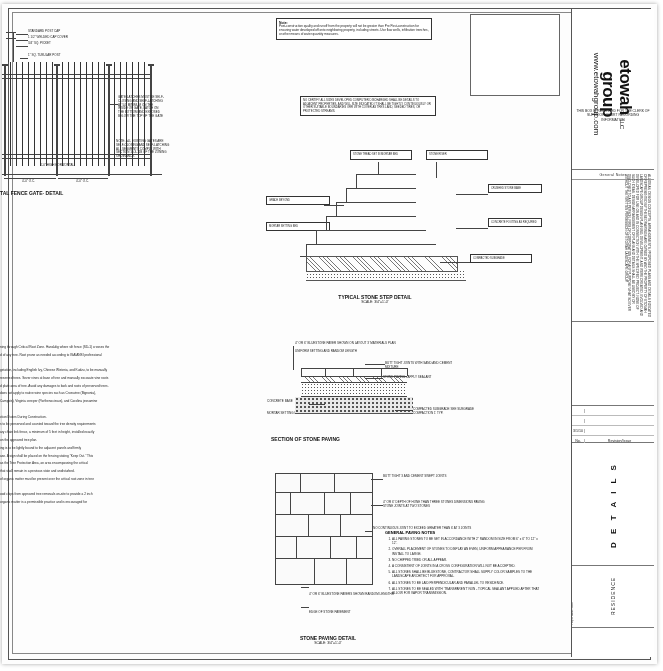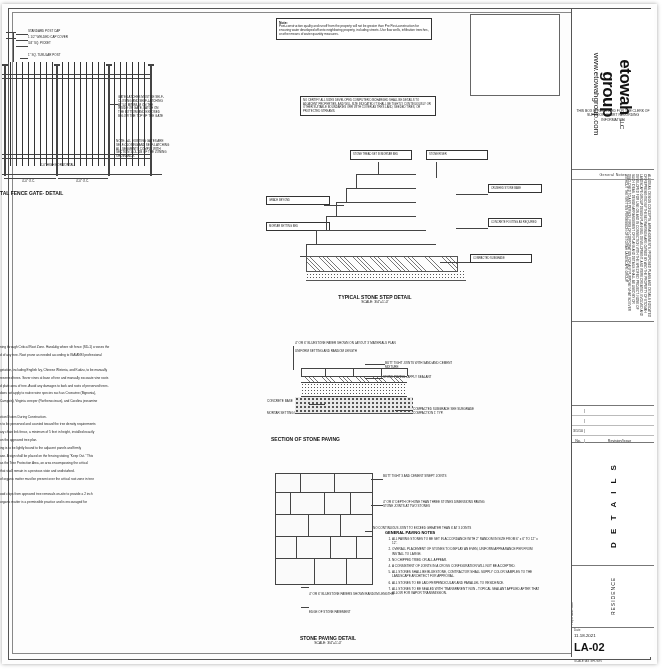--- a/index.html
+++ b/index.html
@@ -420,20 +420,14 @@
 
     <div class="tb-details">
       <div class="vert-big">D E T A I L S</div>
     </div>
 
     <div class="tb-residence">
       <div class="vert-mid">RESIDENCE</div>
       <div style="position:absolute;left:2px;bottom:2px;font-size:2.6px;color:#444;transform:rotate(-90deg);transform-origin:left bottom;white-space:nowrap;">Project Name: BEN</div>
     </div>
 
-    <div class="tb-bottom">
-      <div class="lbl">Date</div>
-      <div class="date">11.18.2021</div>
-      <div class="tb-sheet">LA-02</div>
-      <div class="tb-scale">SCALE: AS SHOWN</div>
-    </div>
   </div>
 </div>
 
 </body></html>

